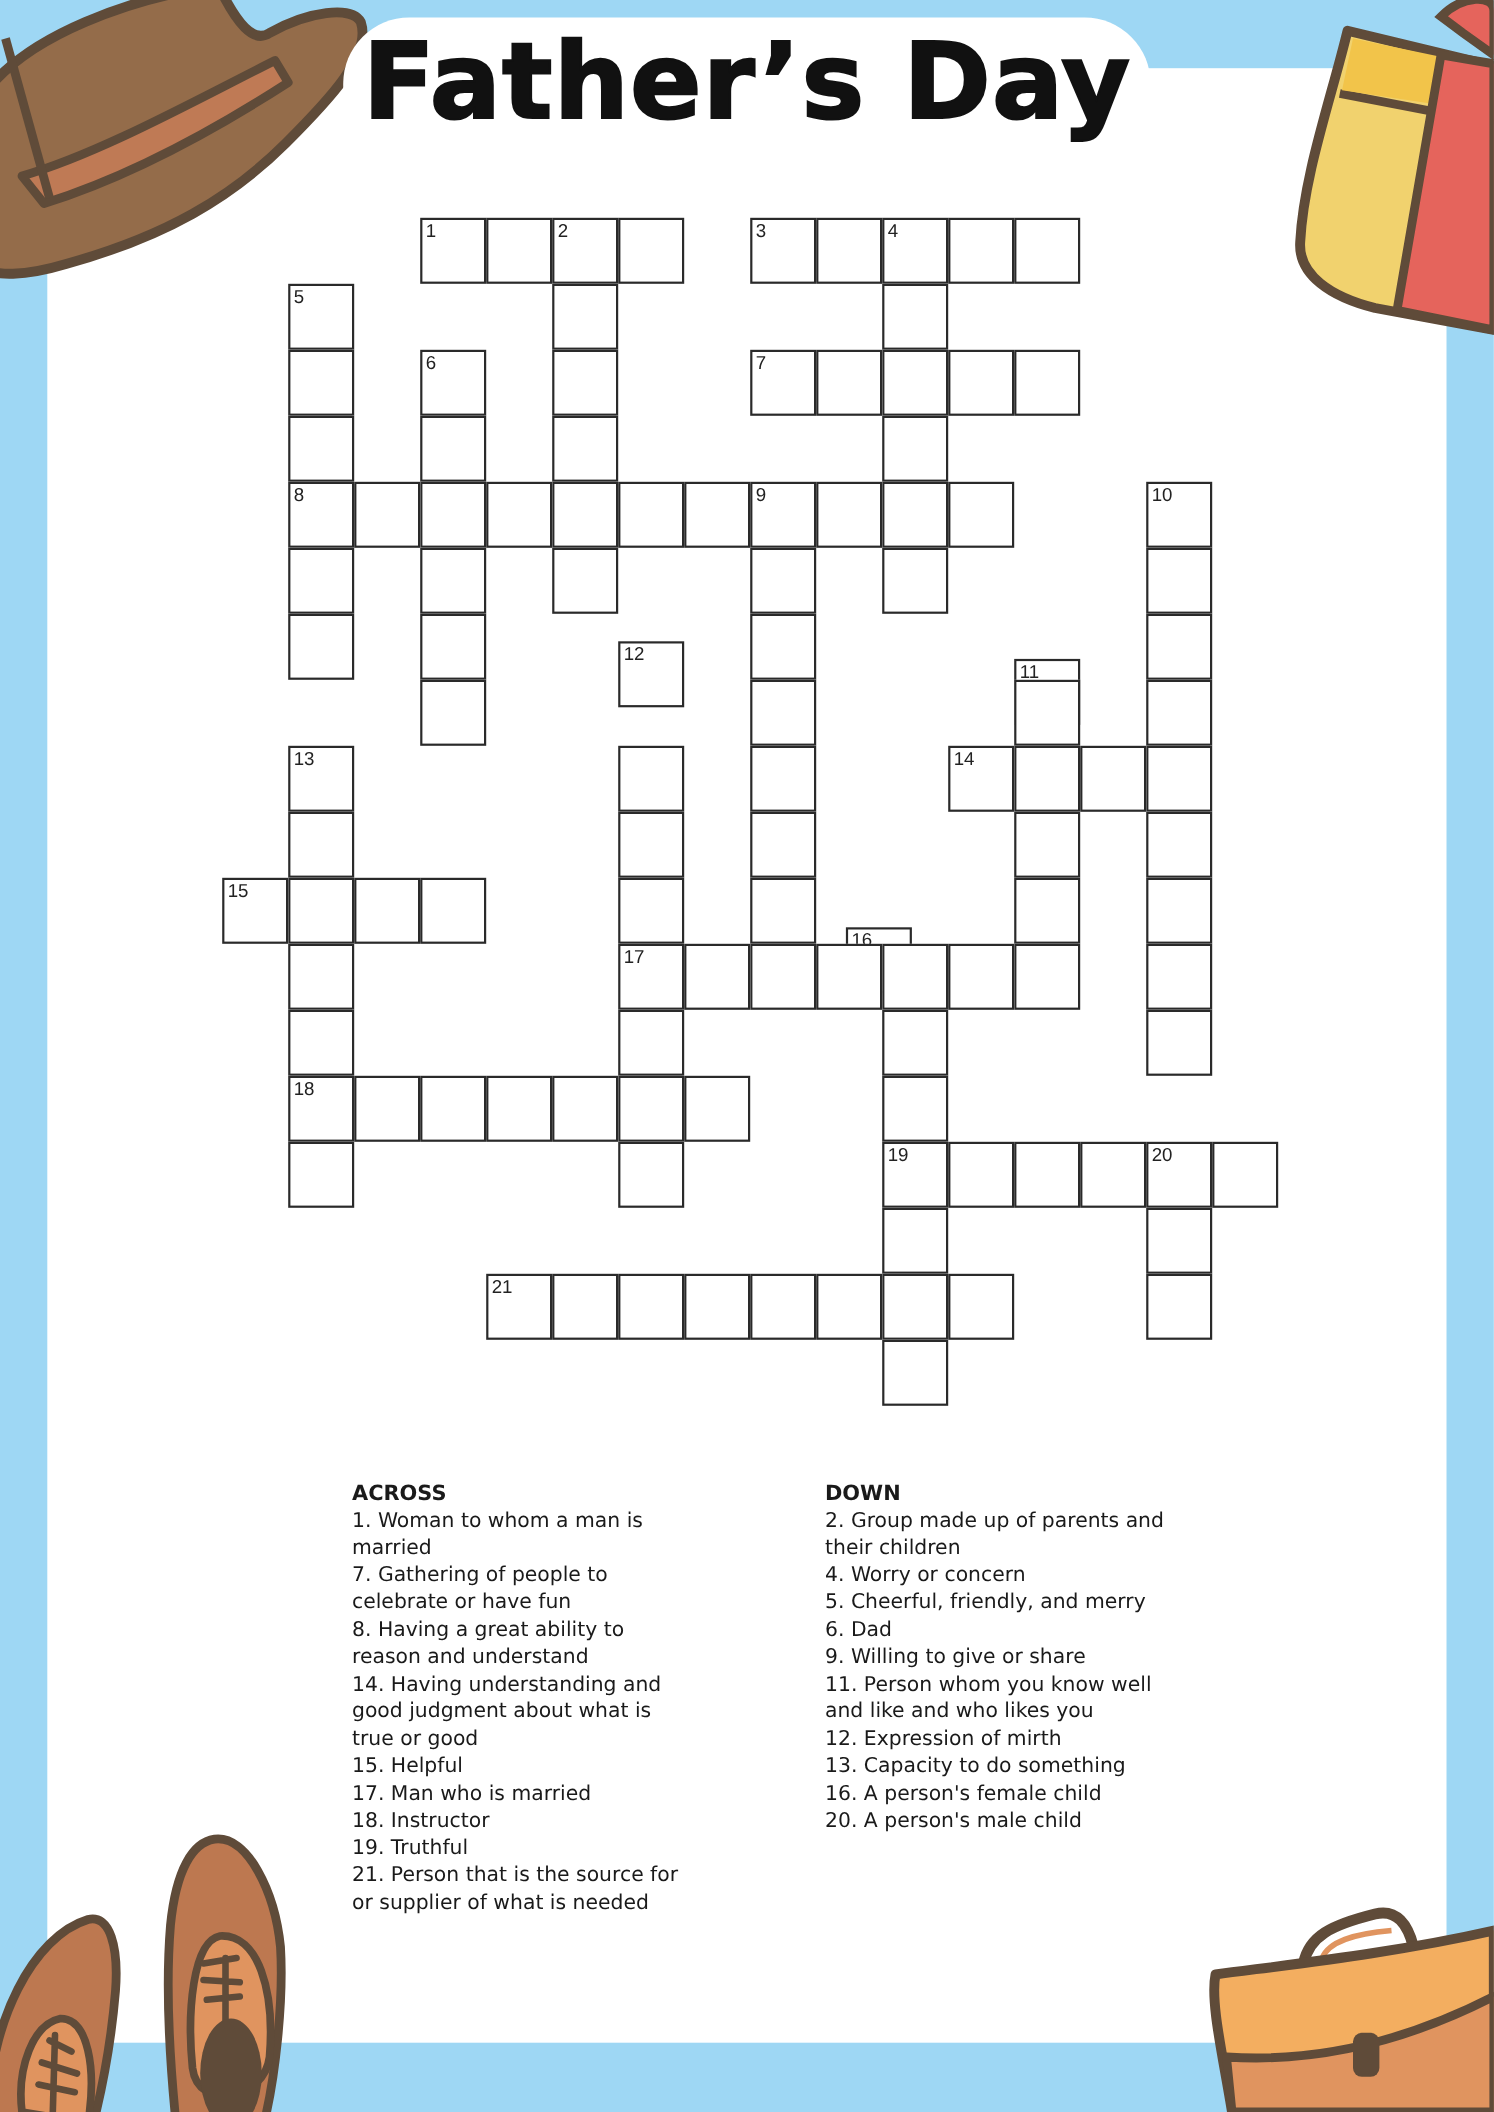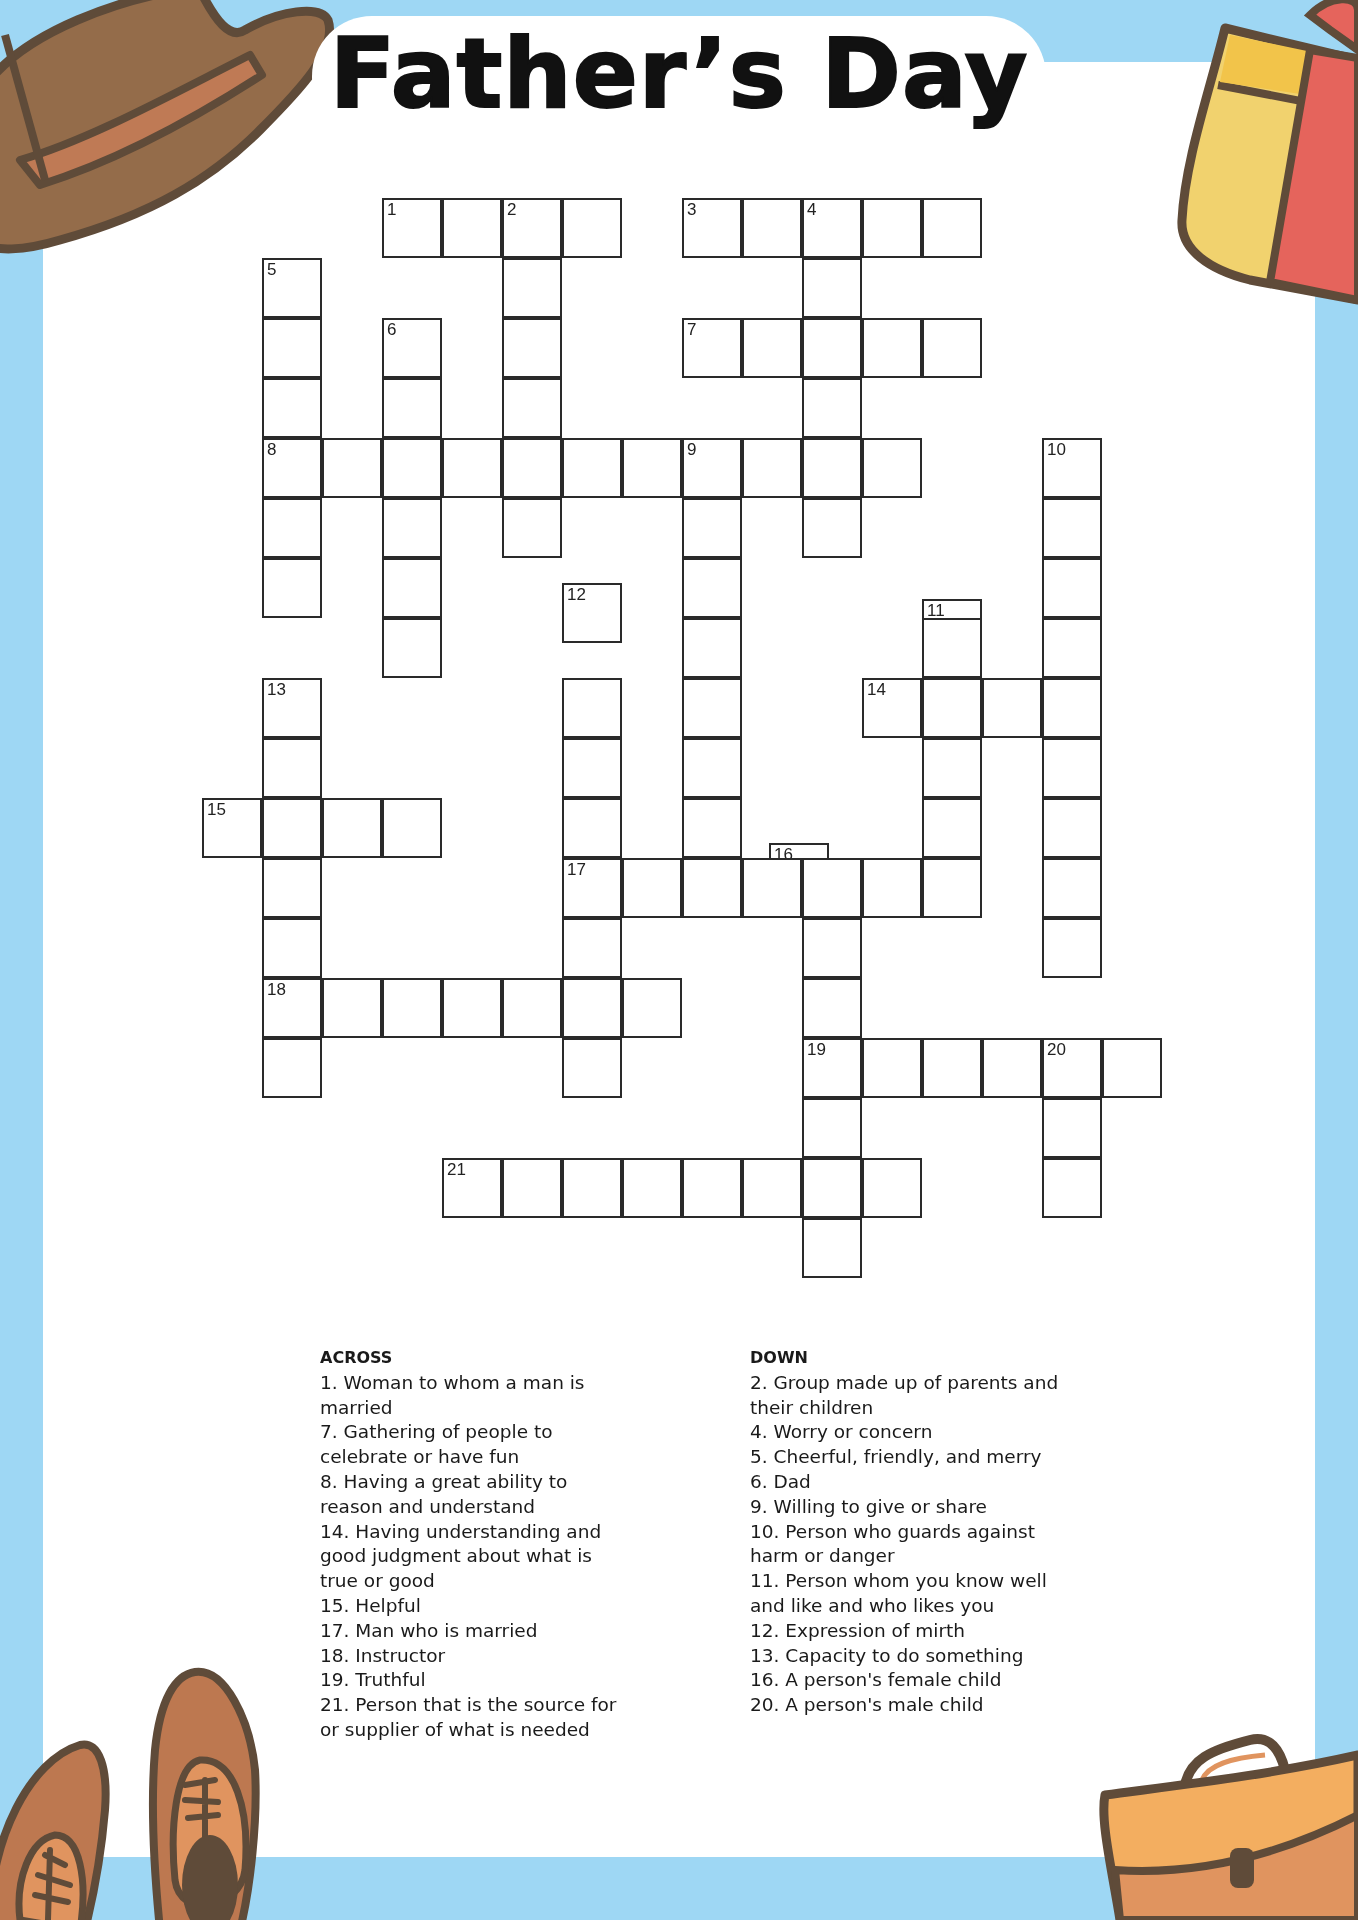--- a/index.html
+++ b/index.html
@@ -40,21 +40,21 @@
     font-family: "Liberation Sans", sans-serif; font-size: 17px; color: #222;
     line-height: 1.1;
   }
   .clues {
     position: absolute; top: 1346px;
     font-family: "DejaVu Sans", sans-serif; font-size: 18.5px; line-height: 24.8px;
     color: #1a1a1a;
   }
   .clues.across { left: 320px; width: 300px; }
   .clues.down { left: 750px; width: 310px; }
-  .clues h3 { margin: 0; font-size: 16px; font-weight: bold; line-height: 24.8px; }
+  .clues h3 { margin: 0; font-size: 19px; font-weight: bold; line-height: 24.8px; }
   .clues .clue { margin: 0; }
   .deco { position: absolute; }
 </style>
 </head>
 <body>
 
 <div class="panel"></div>
 
 <svg class="deco" style="left:0;top:0" width="340" height="260" viewBox="0 0 340 260">
   <path d="M-10 80 C 30 30, 120 0, 180 -10 L 200 -10 C 215 20, 230 40, 245 30 C 280 10, 320 5, 328 20 C 338 50, 300 90, 260 130 C 210 180, 150 215, 60 240 C 20 252, -5 250, -10 245 Z" fill="#946c4a" stroke="#5f4b39" stroke-width="9" stroke-linejoin="round"></path>
@@ -264,19 +264,18 @@
   <div class="clue">21. Person that is the source for or supplier of what is needed</div>
 </div>
 
 <div class="clues down">
   <h3>DOWN</h3>
   <div class="clue">2. Group made up of parents and their children</div>
   <div class="clue">4. Worry or concern</div>
   <div class="clue">5. Cheerful, friendly, and merry</div>
   <div class="clue">6. Dad</div>
   <div class="clue">9. Willing to give or share</div>
-  <div class="clue">10. Person who guards against harm or danger</div>
   <div class="clue">11. Person whom you know well and like and who likes you</div>
   <div class="clue">12. Expression of mirth</div>
   <div class="clue">13. Capacity to do something</div>
   <div class="clue">16. A person's female child</div>
   <div class="clue">20. A person's male child</div>
 </div>
 
 </body></html>

